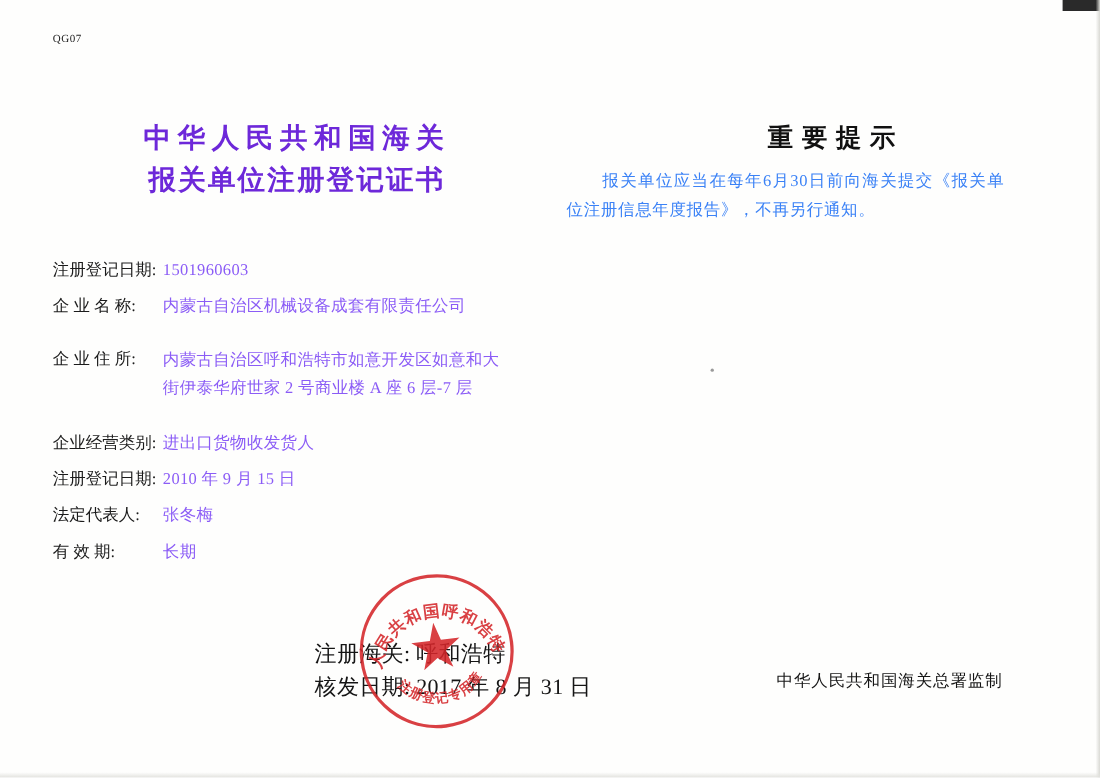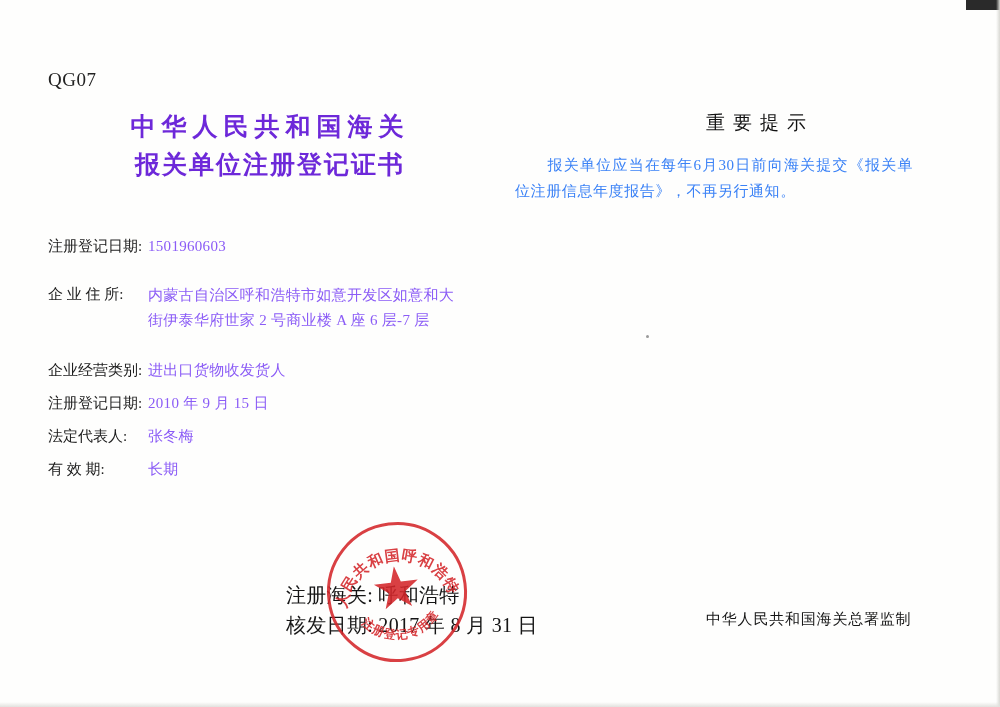--- a/index.html
+++ b/index.html
@@ -39,25 +39,24 @@
     left: 0;
     width: 1000px;
     height: 5px;
     background: linear-gradient(to top, #e2e2de, rgba(255,255,255,0));
   }
 
   .form-code {
     position: absolute;
     left: 48px;
     top: 30px;
-    font-size: 19px;
+    font-size: 10px;
     letter-spacing: 0.5px;
     color: #222;
     font-family: "Liberation Serif", serif;
-    margin-top: 39px;
   }
 
   
   .cert-title {
     position: absolute;
     left: 60px;
     top: 108px;
     width: 420px;
     text-align: center;
     font-size: 25px;
@@ -103,22 +102,22 @@
     line-height: 25px;
   }
 
   
   .notice-title {
     position: absolute;
     left: 560px;
     top: 110px;
     width: 400px;
     text-align: center;
-    font-size: 19px;
-    font-weight: normal;
+    font-size: 23px;
+    font-weight: bold;
     letter-spacing: 8px;
     color: #111;
   }
   .notice-body {
     position: absolute;
     left: 515px;
     top: 152px;
     width: 398px;
     font-size: 15px;
     line-height: 26px;
@@ -223,20 +222,24 @@
   </div>
 
   <div class="field-list">
 
     <div class="field-row">
       <div class="field-label">注册登记日期:</div>
       <div class="field-value">1501960603</div>
     </div>
 
 
+    <div class="field-row">
+      <div class="field-label">企 业 名 称:</div>
+      <div class="field-value">内蒙古自治区机械设备成套有限责任公司</div>
+    </div>
 
     <div class="field-row gap-before">
       <div class="field-label">企 业 住 所:</div>
       <div class="field-value">
         <span class="val-line">内蒙古自治区呼和浩特市如意开发区如意和大</span>
         <span class="val-line">街伊泰华府世家 2 号商业楼 A 座 6 层-7 层</span>
       </div>
     </div>
 
     <div class="field-row gap-before">

